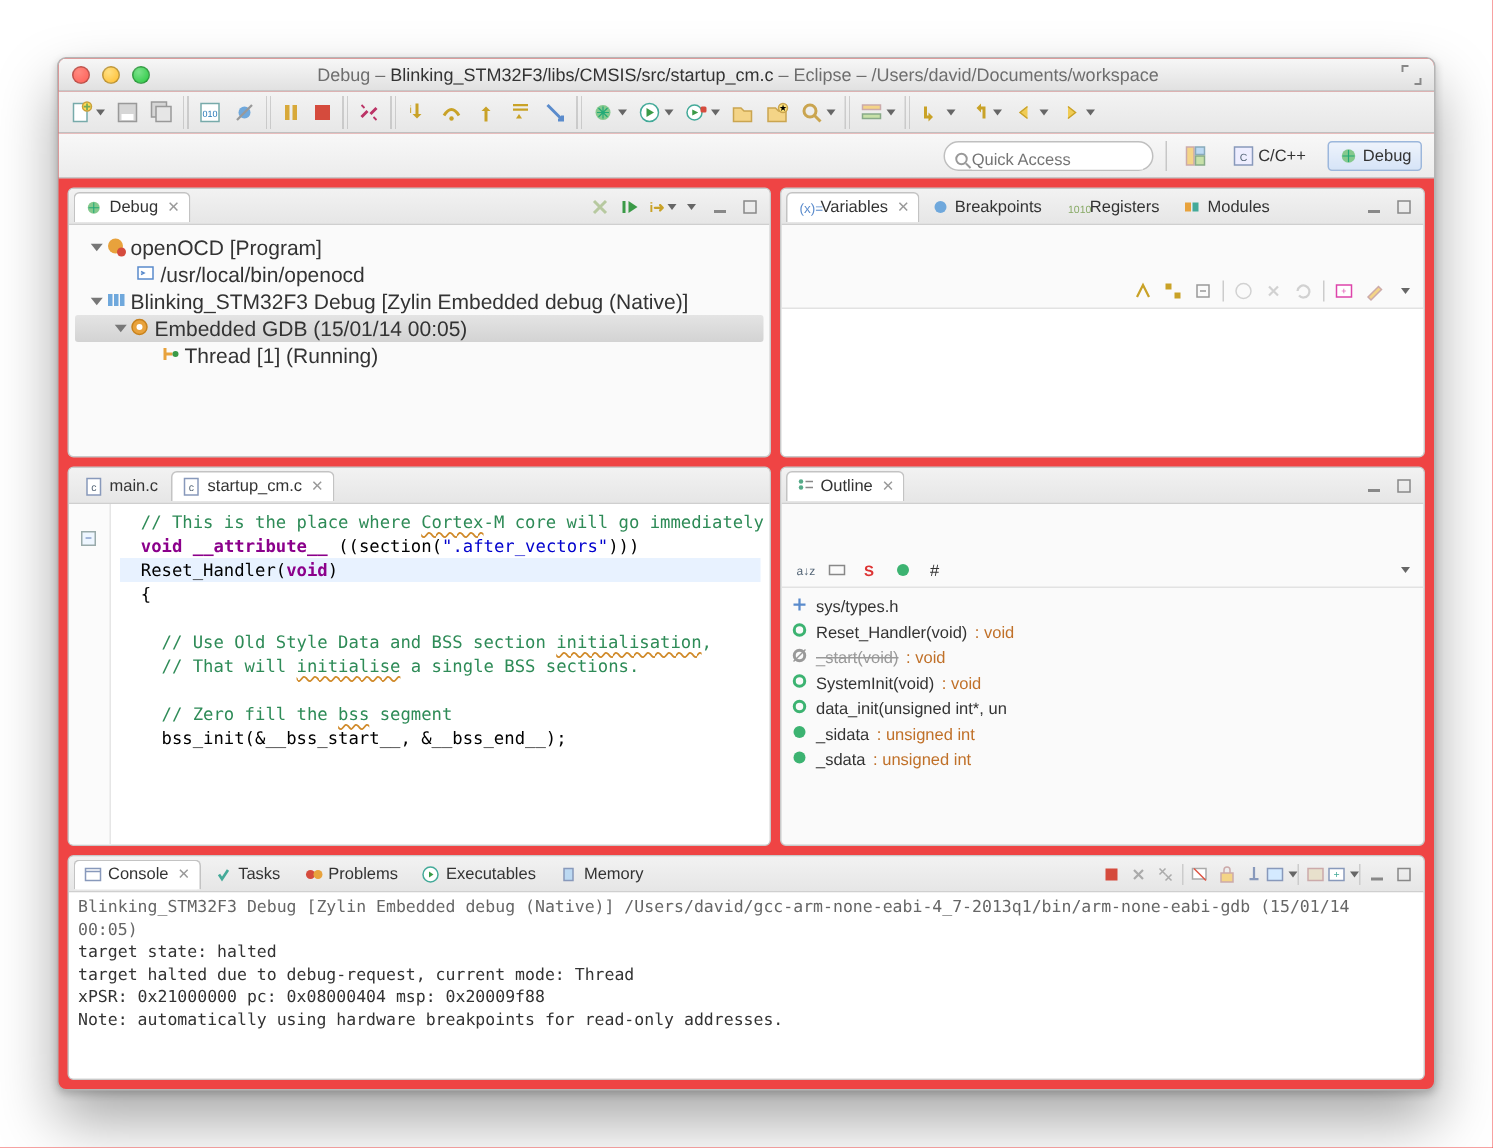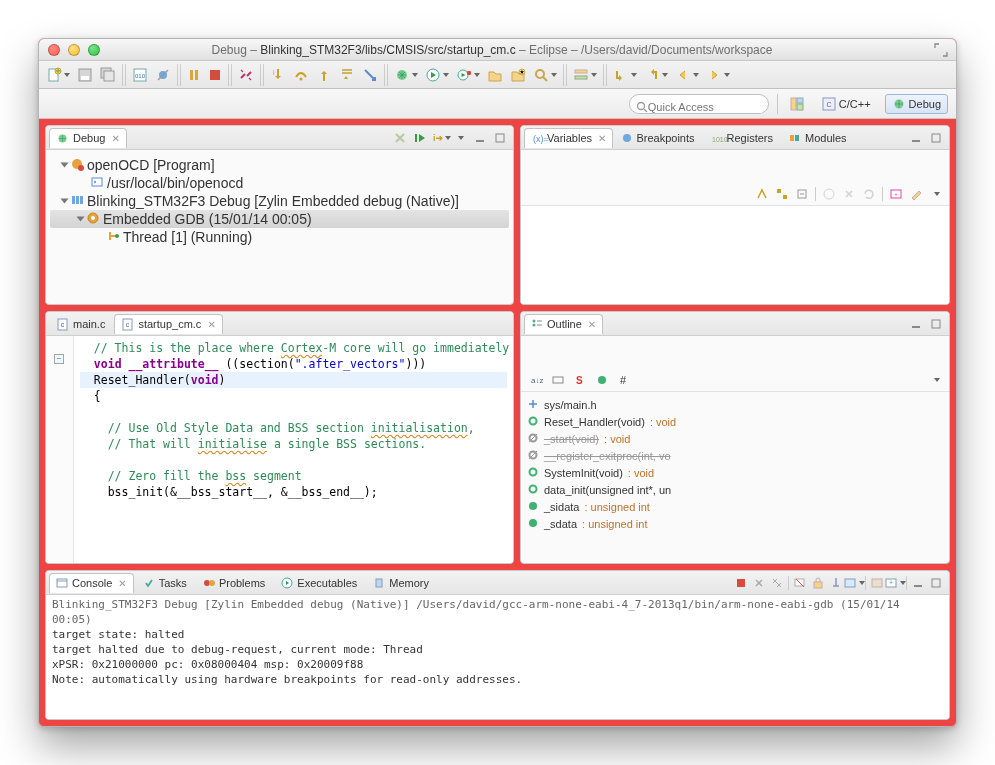--- a/index.html
+++ b/index.html
@@ -555,43 +555,36 @@
         <div class="tab-spacer"></div>
         <div class="mini">
               <span class="dd"></span>
             </div>
       </div>
       <div class="outline-body" id="outline-body">
             <div class="orow">
               <span><svg width="12" height="12">
                   <path d="M2 6 h8 M6 2 v8" stroke="#5a8bcc" stroke-width="1.5"></path>
                 </svg></span>
-              <span>sys/main.h</span>
+              <span>sys/types.h</span>
             </div>
             <div class="orow">
               <span><svg width="12" height="12">
                   <circle cx="6" cy="6" r="3.5" fill="none" stroke="#3cb371" stroke-width="2"></circle>
                 </svg></span>
               <span>Reset_Handler(void)</span>
               <span class="retty"> : void</span>
             </div>
             <div class="orow">
               <span><svg width="12" height="12">
                   <circle cx="6" cy="6" r="3.5" fill="none" stroke="#999" stroke-width="2"></circle>
                   <line x1="2" y1="10" x2="10" y2="2" stroke="#999"></line>
                 </svg></span>
               <span><span class="strike">_start(void)</span></span>
               <span class="retty"> : void</span>
-            </div>
-            <div class="orow">
-              <span><svg width="12" height="12">
-                  <circle cx="6" cy="6" r="3.5" fill="none" stroke="#999" stroke-width="2"></circle>
-                  <line x1="2" y1="10" x2="10" y2="2" stroke="#999"></line>
-                </svg></span>
-              <span><span class="strike">__register_exitproc(int, vo</span></span>
             </div>
             <div class="orow">
               <span><svg width="12" height="12">
                   <circle cx="6" cy="6" r="3.5" fill="none" stroke="#3cb371" stroke-width="2"></circle>
                 </svg></span>
               <span>SystemInit(void)</span>
               <span class="retty"> : void</span>
             </div>
             <div class="orow">
               <span><svg width="12" height="12">

